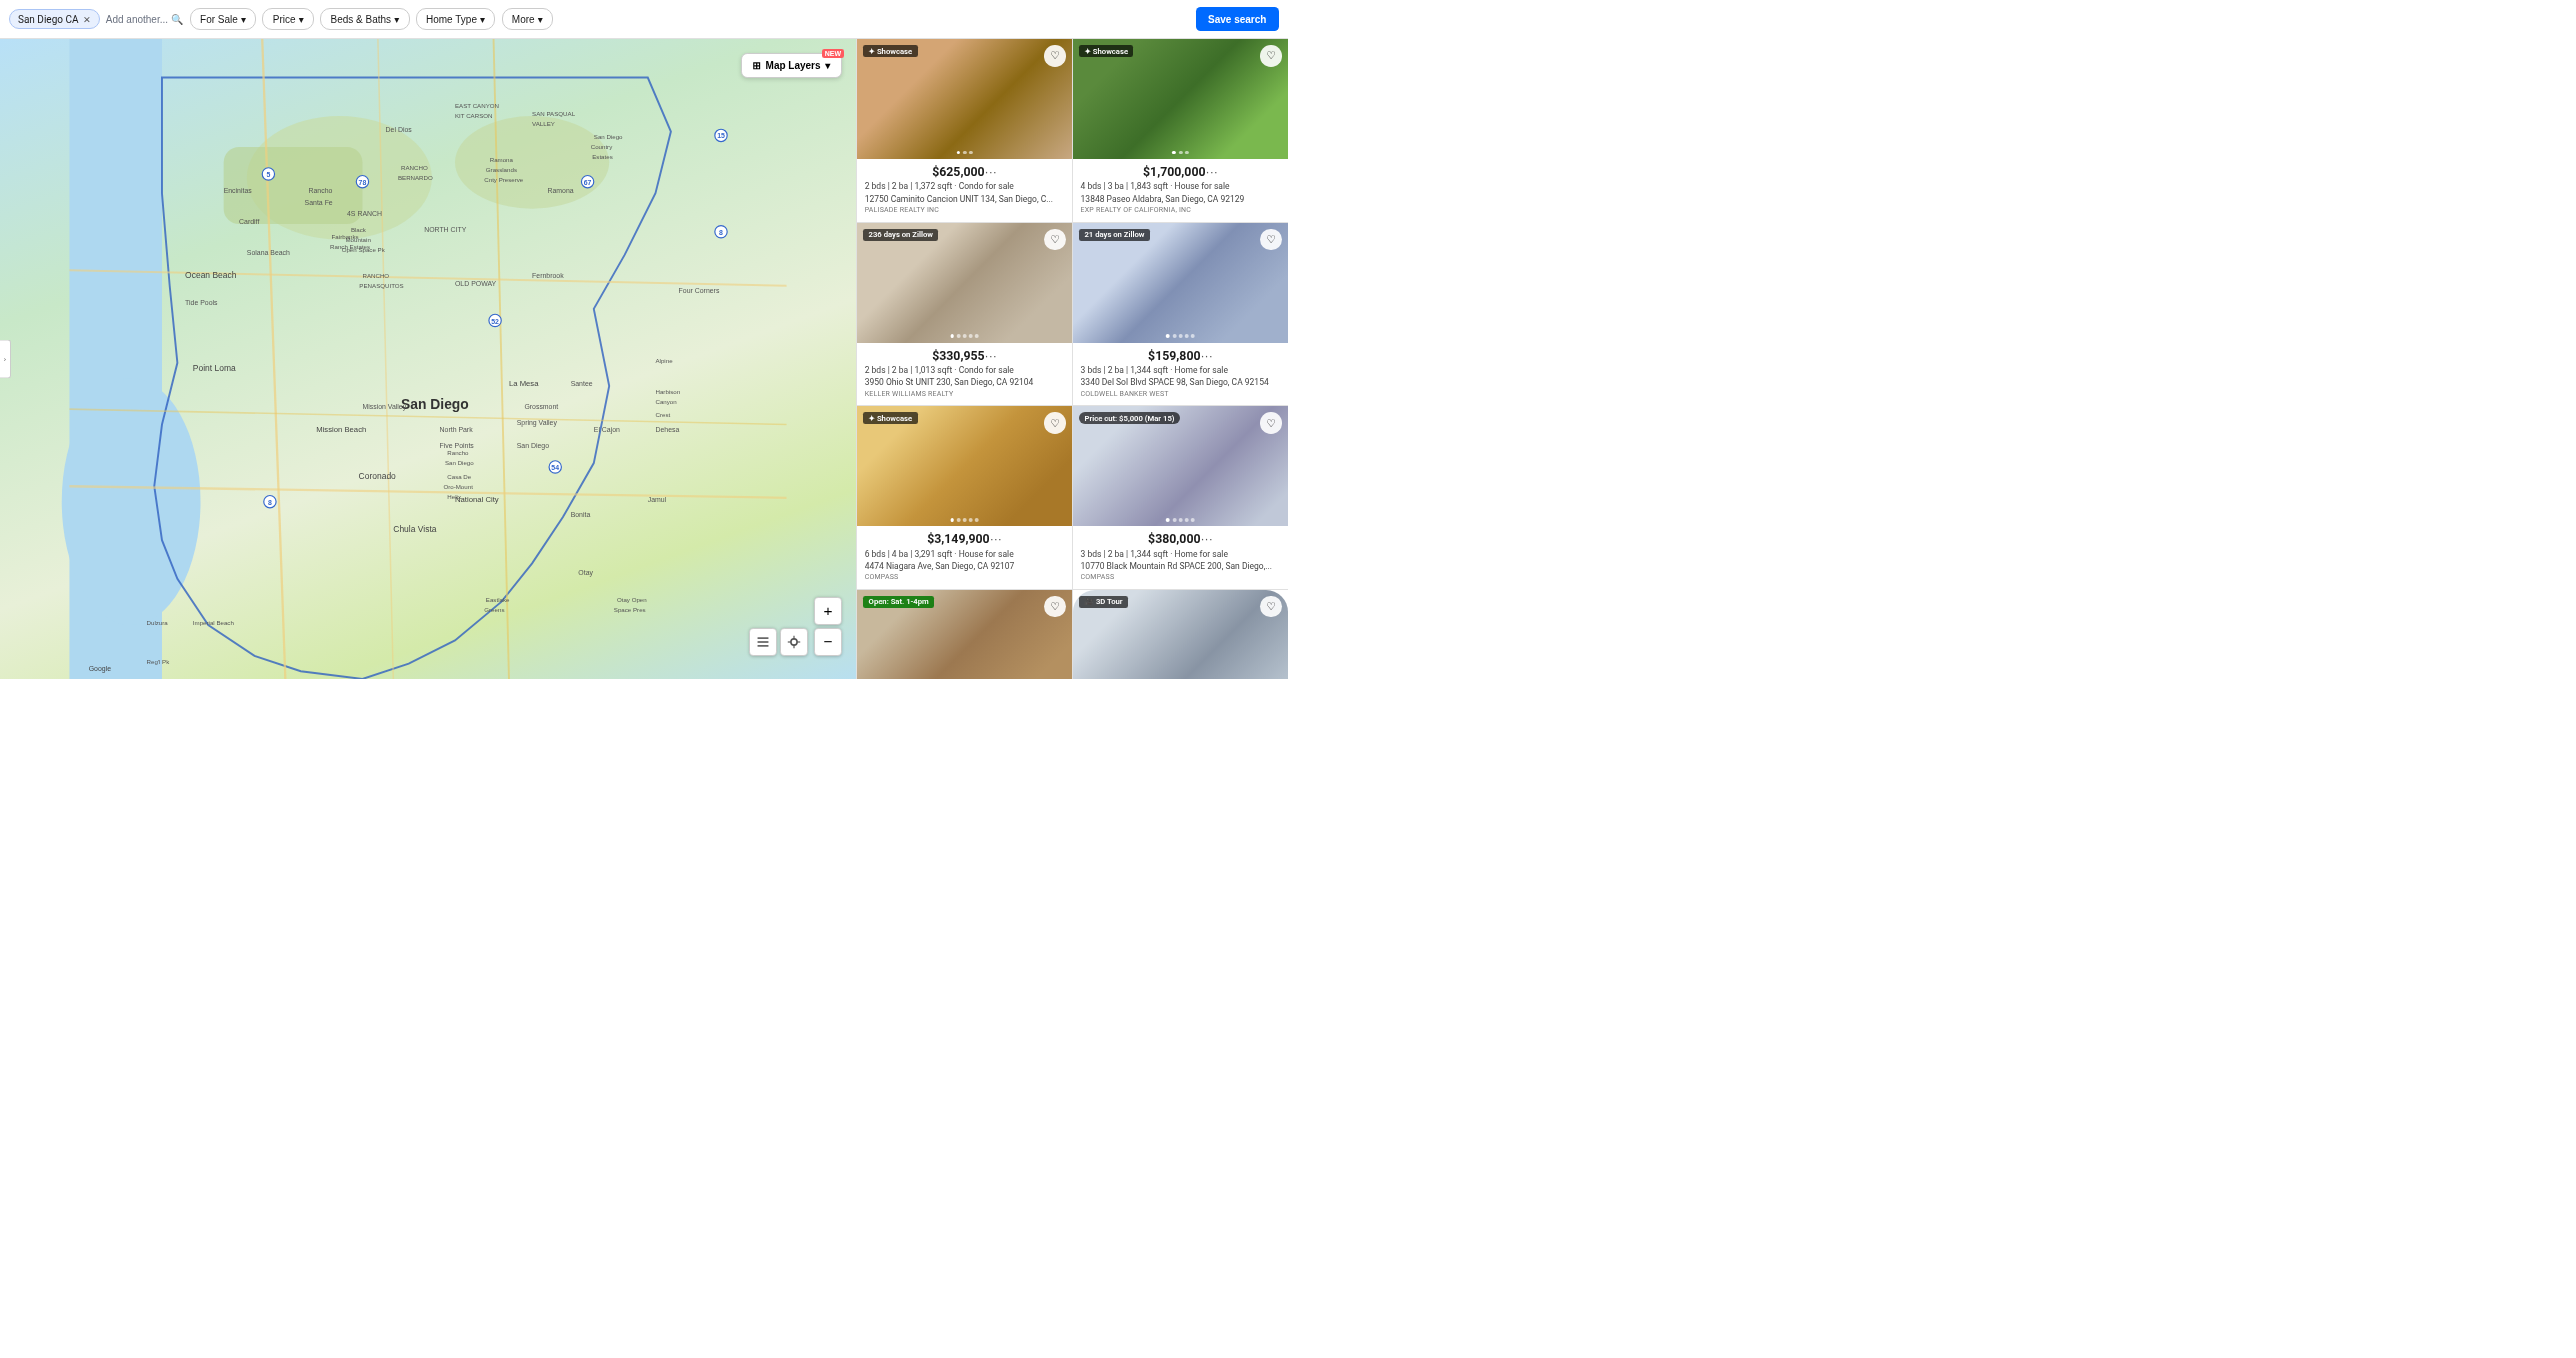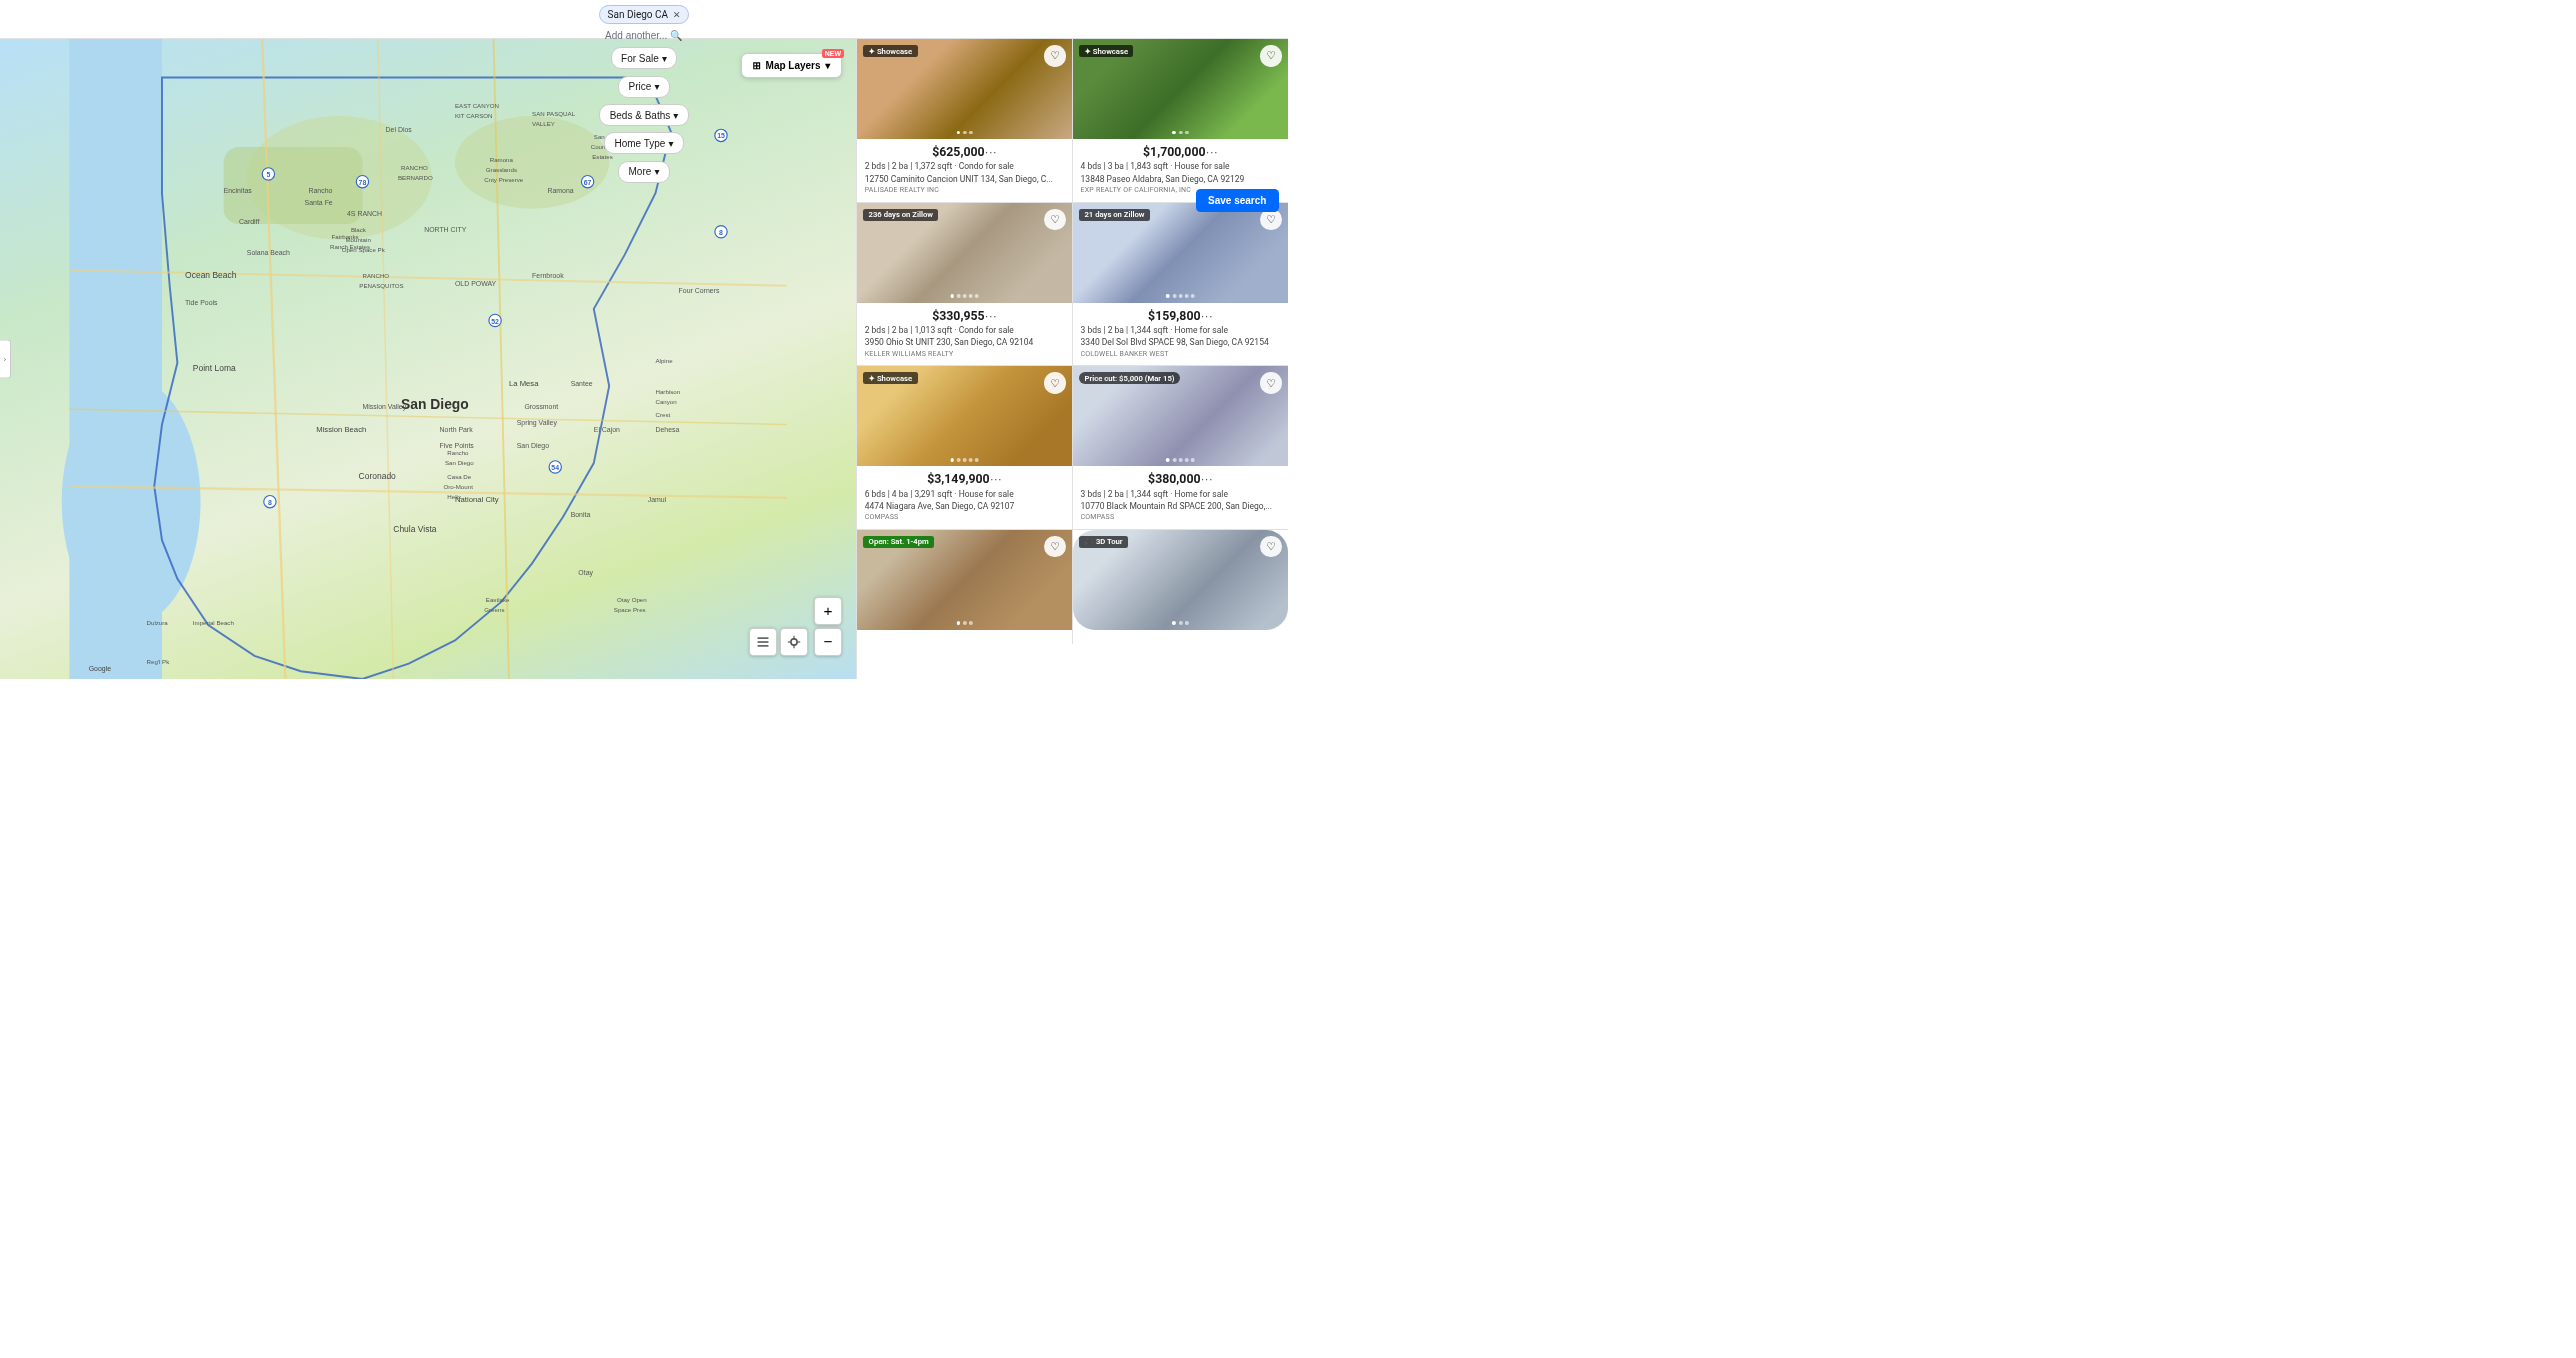--- a/index.html
+++ b/index.html
@@ -9,21 +9,20 @@
     #header {
       display: flex;
       align-items: center;
       padding: 4.6px 9.3px;
       gap: 6.2px;
       height: 39px;
       background: #fff;
       border-bottom: 0.8px solid #e0e0e0;
       z-index: 100;
       position: relative;
-      flex-direction: column;
     }
 
     .location-tag {
       display: flex;
       align-items: center;
       background: #e8f0fe;
       border: 0.8px solid #aac4f5;
       border-radius: 15.4px;
       padding: 3.1px 7.7px;
       font-size: 10px;
@@ -202,21 +201,21 @@
     }
 
     .listing-card {
       background: #fff;
       cursor: pointer;
       position: relative;
     }
 
     .listing-img {
       width: 100%;
-      height: 100px;
+      height: 120px;
       position: relative;
       overflow: hidden;
     }
 
     
     .img-house-1 { background: linear-gradient(135deg, #d4a574 30%, #8b6914 60%, #c8a882 100%); }
     .img-house-2 { background: linear-gradient(135deg, #5a8a3c 20%, #3d6e28 50%, #7ab84e 80%); }
     .img-house-3 { background: linear-gradient(135deg, #d4c8b4 30%, #a89880 50%, #c4b8a4 80%); }
     .img-house-4 { background: linear-gradient(135deg, #c8d4e8 30%, #8090b4 50%, #a0b0cc 80%); }
     .img-house-5 { background: linear-gradient(135deg, #e8c878 20%, #c4943c 50%, #a87828 80%); }

